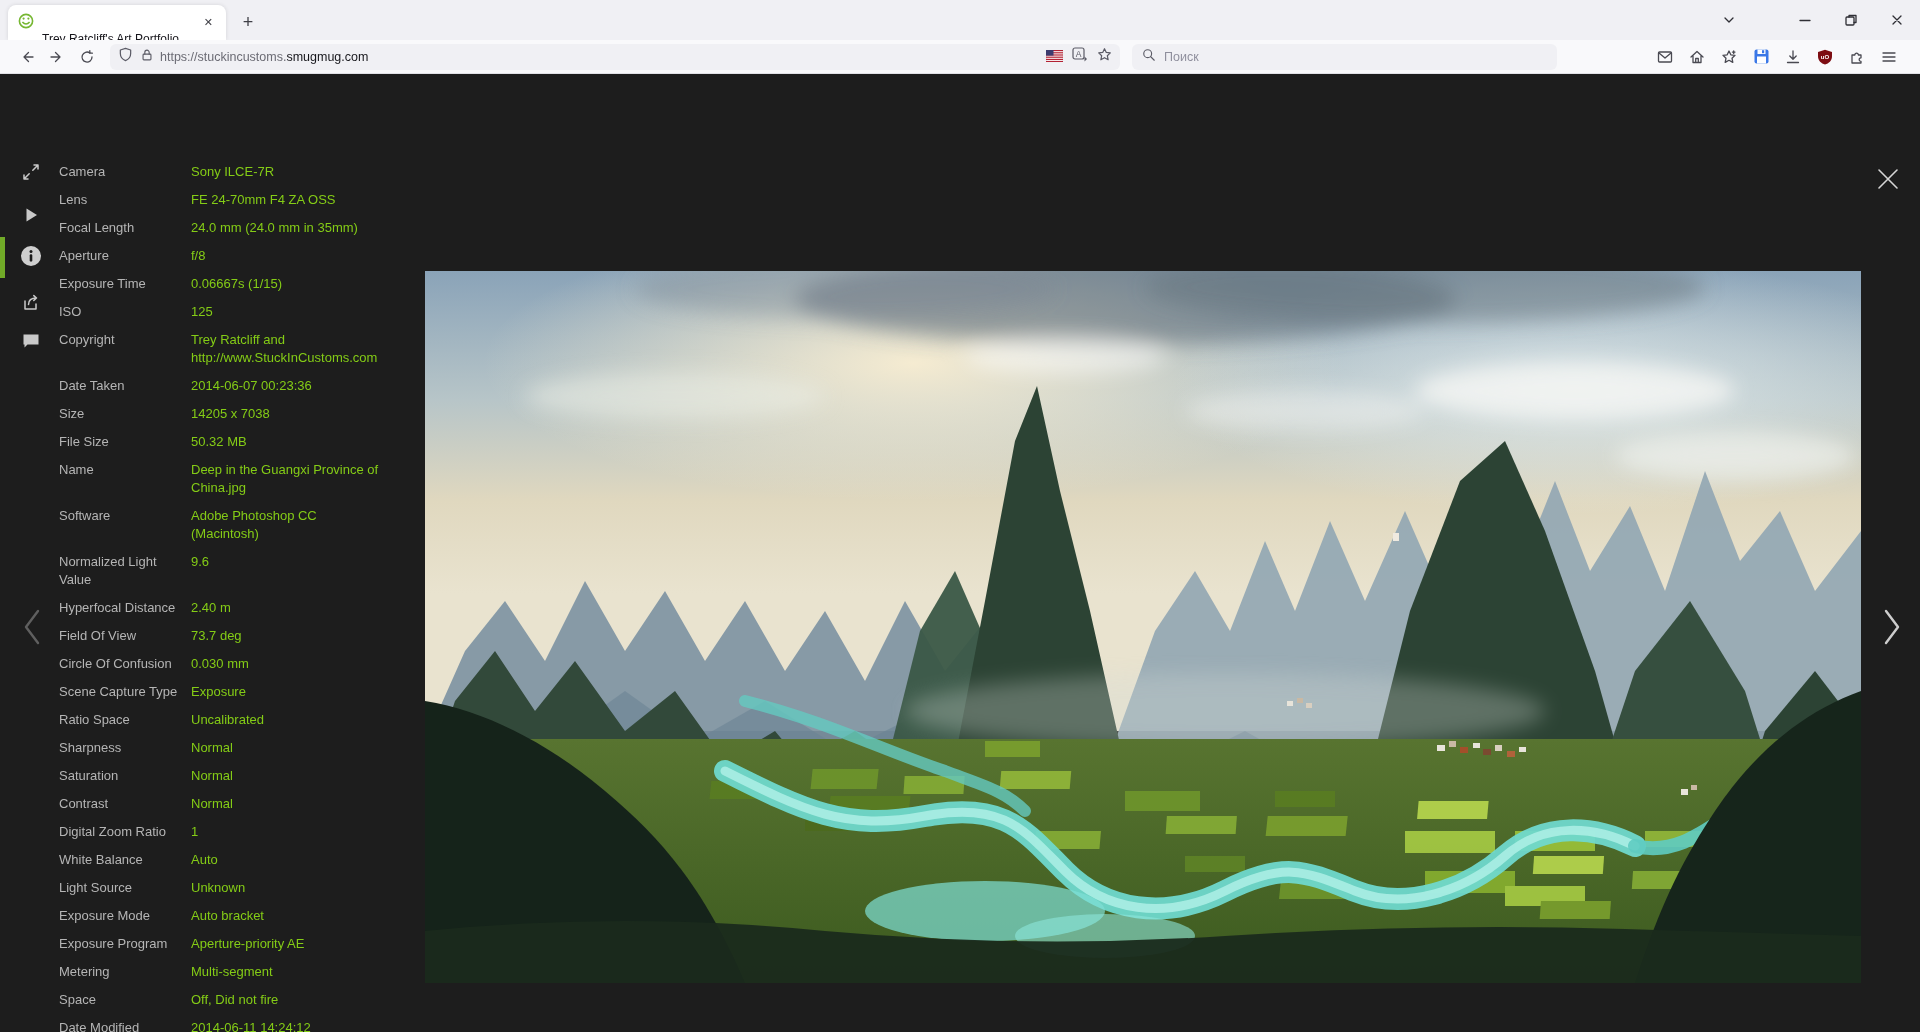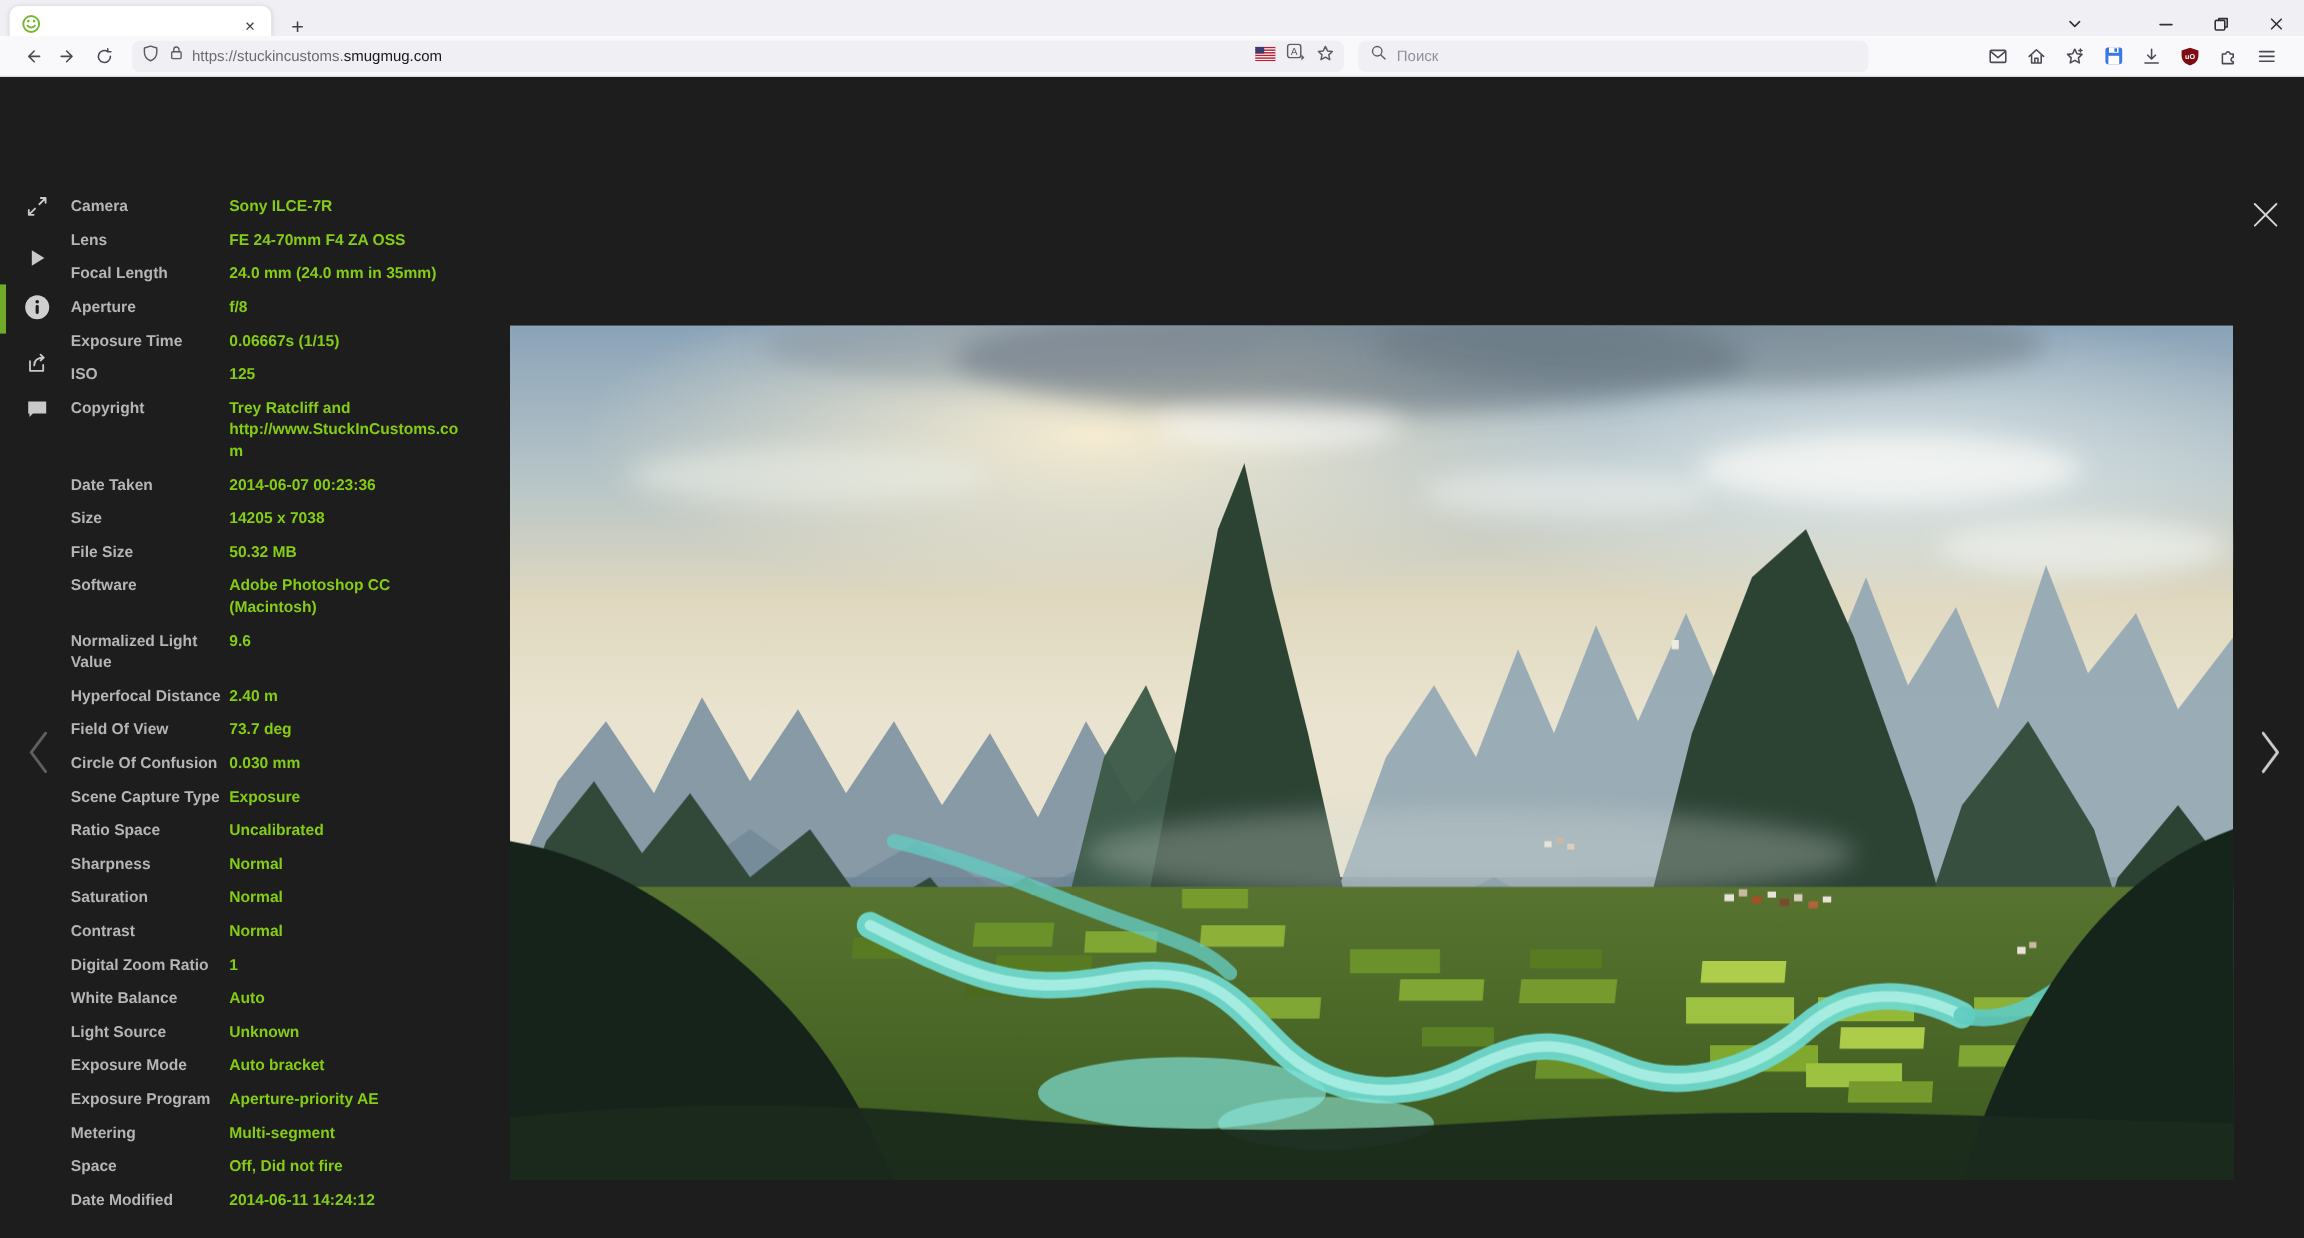--- a/index.html
+++ b/index.html
@@ -16,40 +16,40 @@
   .tab-title { flex:1; font-size:12px; color:#15141a; white-space:nowrap;
                overflow:hidden; text-overflow:ellipsis; margin-left:8px;margin-top:32px; }
   .tab-close { font-size:11px; color:#3f3f46; padding:3px 5px; border-radius:3px; cursor:default; }
   .newtab { width:32px; height:32px; margin:0 0 2px 6px; display:flex; align-items:center;
             justify-content:center; font-size:18px; color:#3f3f46; border-radius:4px; }
   .win-controls { margin-left:auto; display:flex; align-items:center; height:40px; }
   .win-btn { width:46px; height:40px; display:flex; align-items:center; justify-content:center;
              color:#2f2f35; font-size:14px; }
   .win-btn.chev { margin-right:30px; }
 
-  .navbar { position:absolute; left:0; top:30px; width:1920px; height:34px;
+  .navbar { position:absolute; left:0; top:40px; width:1920px; height:34px;
             background:#f9f9fb; border-bottom:1px solid #e1e1e6;
             display:flex; align-items:center; padding:0 12px; }
   .nav-btn { width:30px; height:28px; display:flex; align-items:center; justify-content:center;
              color:#4a4a52; border-radius:4px; flex:0 0 auto; }
   .urlbar { width:1010px; height:26px; margin-left:8px; background:#f0f0f4; border-radius:6px;
             display:flex; align-items:center; padding:0 8px; flex:0 0 auto; }
   .url-text { flex:1; font-size:12.5px; color:#6b6b74; margin-left:6px; white-space:nowrap; }
   .url-text .domain { color:#17171c; }
   .searchbar { width:425px; height:26px; margin-left:12px; background:#f0f0f4; border-radius:6px;
                display:flex; align-items:center; padding:0 10px; flex:0 0 auto; }
   .searchbar input { border:none; outline:none; background:transparent; font-size:12.5px;
                      color:#000000; margin-left:8px; width:330px;
                      font-family:"Liberation Sans", sans-serif; }
   .searchbar input::placeholder { color:#8f8f9d; }
   .tool-icons { margin-left:auto; display:flex; align-items:center; gap:2px; padding-right:4px; }
   .tool-icons .nav-btn { width:30px; }
 
   
-  .lightbox { position:absolute; left:0; top:75px; width:1920px; height:957px; background:#1d1d1d;font-weight:bold; }
+  .lightbox { position:absolute; left:0; top:75px; width:1920px; height:957px; background:#1d1d1d; }
 
   .rail-btn { position:absolute; left:16px; width:30px; height:30px; display:flex;
               align-items:center; justify-content:center; color:#c9c9c9; }
   .active-indicator { position:absolute; left:0; top:162px; width:5px; height:41px; }
 
   .meta { position:absolute; left:59px; top:88px; width:348px; color:#c4c4c4; }
   .meta-row { display:flex; margin-bottom:10px; }
   .meta-label { width:128px; flex:0 0 128px; font-size:13px; line-height:18px; color:#b5b5b5; }
   .meta-value { width:192px; flex:0 0 192px; margin-left:4px; font-size:13px; line-height:18px;
                 color:#84cc16; overflow-wrap:break-word; }
@@ -294,20 +294,24 @@
           <div class="meta-label">Date Taken</div>
           <div class="meta-value">2014-06-07 00:23:36</div>
         </div>
         <div class="meta-row">
           <div class="meta-label">Size</div>
           <div class="meta-value">14205 x 7038</div>
         </div>
         <div class="meta-row">
           <div class="meta-label">File Size</div>
           <div class="meta-value">50.32 MB</div>
+        </div>
+        <div class="meta-row">
+          <div class="meta-label">Name</div>
+          <div class="meta-value">Deep in the Guangxi Province of China.jpg</div>
         </div>
         <div class="meta-row">
           <div class="meta-label">Software</div>
           <div class="meta-value">Adobe Photoshop CC (Macintosh)</div>
         </div>
         <div class="meta-row">
           <div class="meta-label">Normalized Light Value</div>
           <div class="meta-value">9.6</div>
         </div>
         <div class="meta-row">

